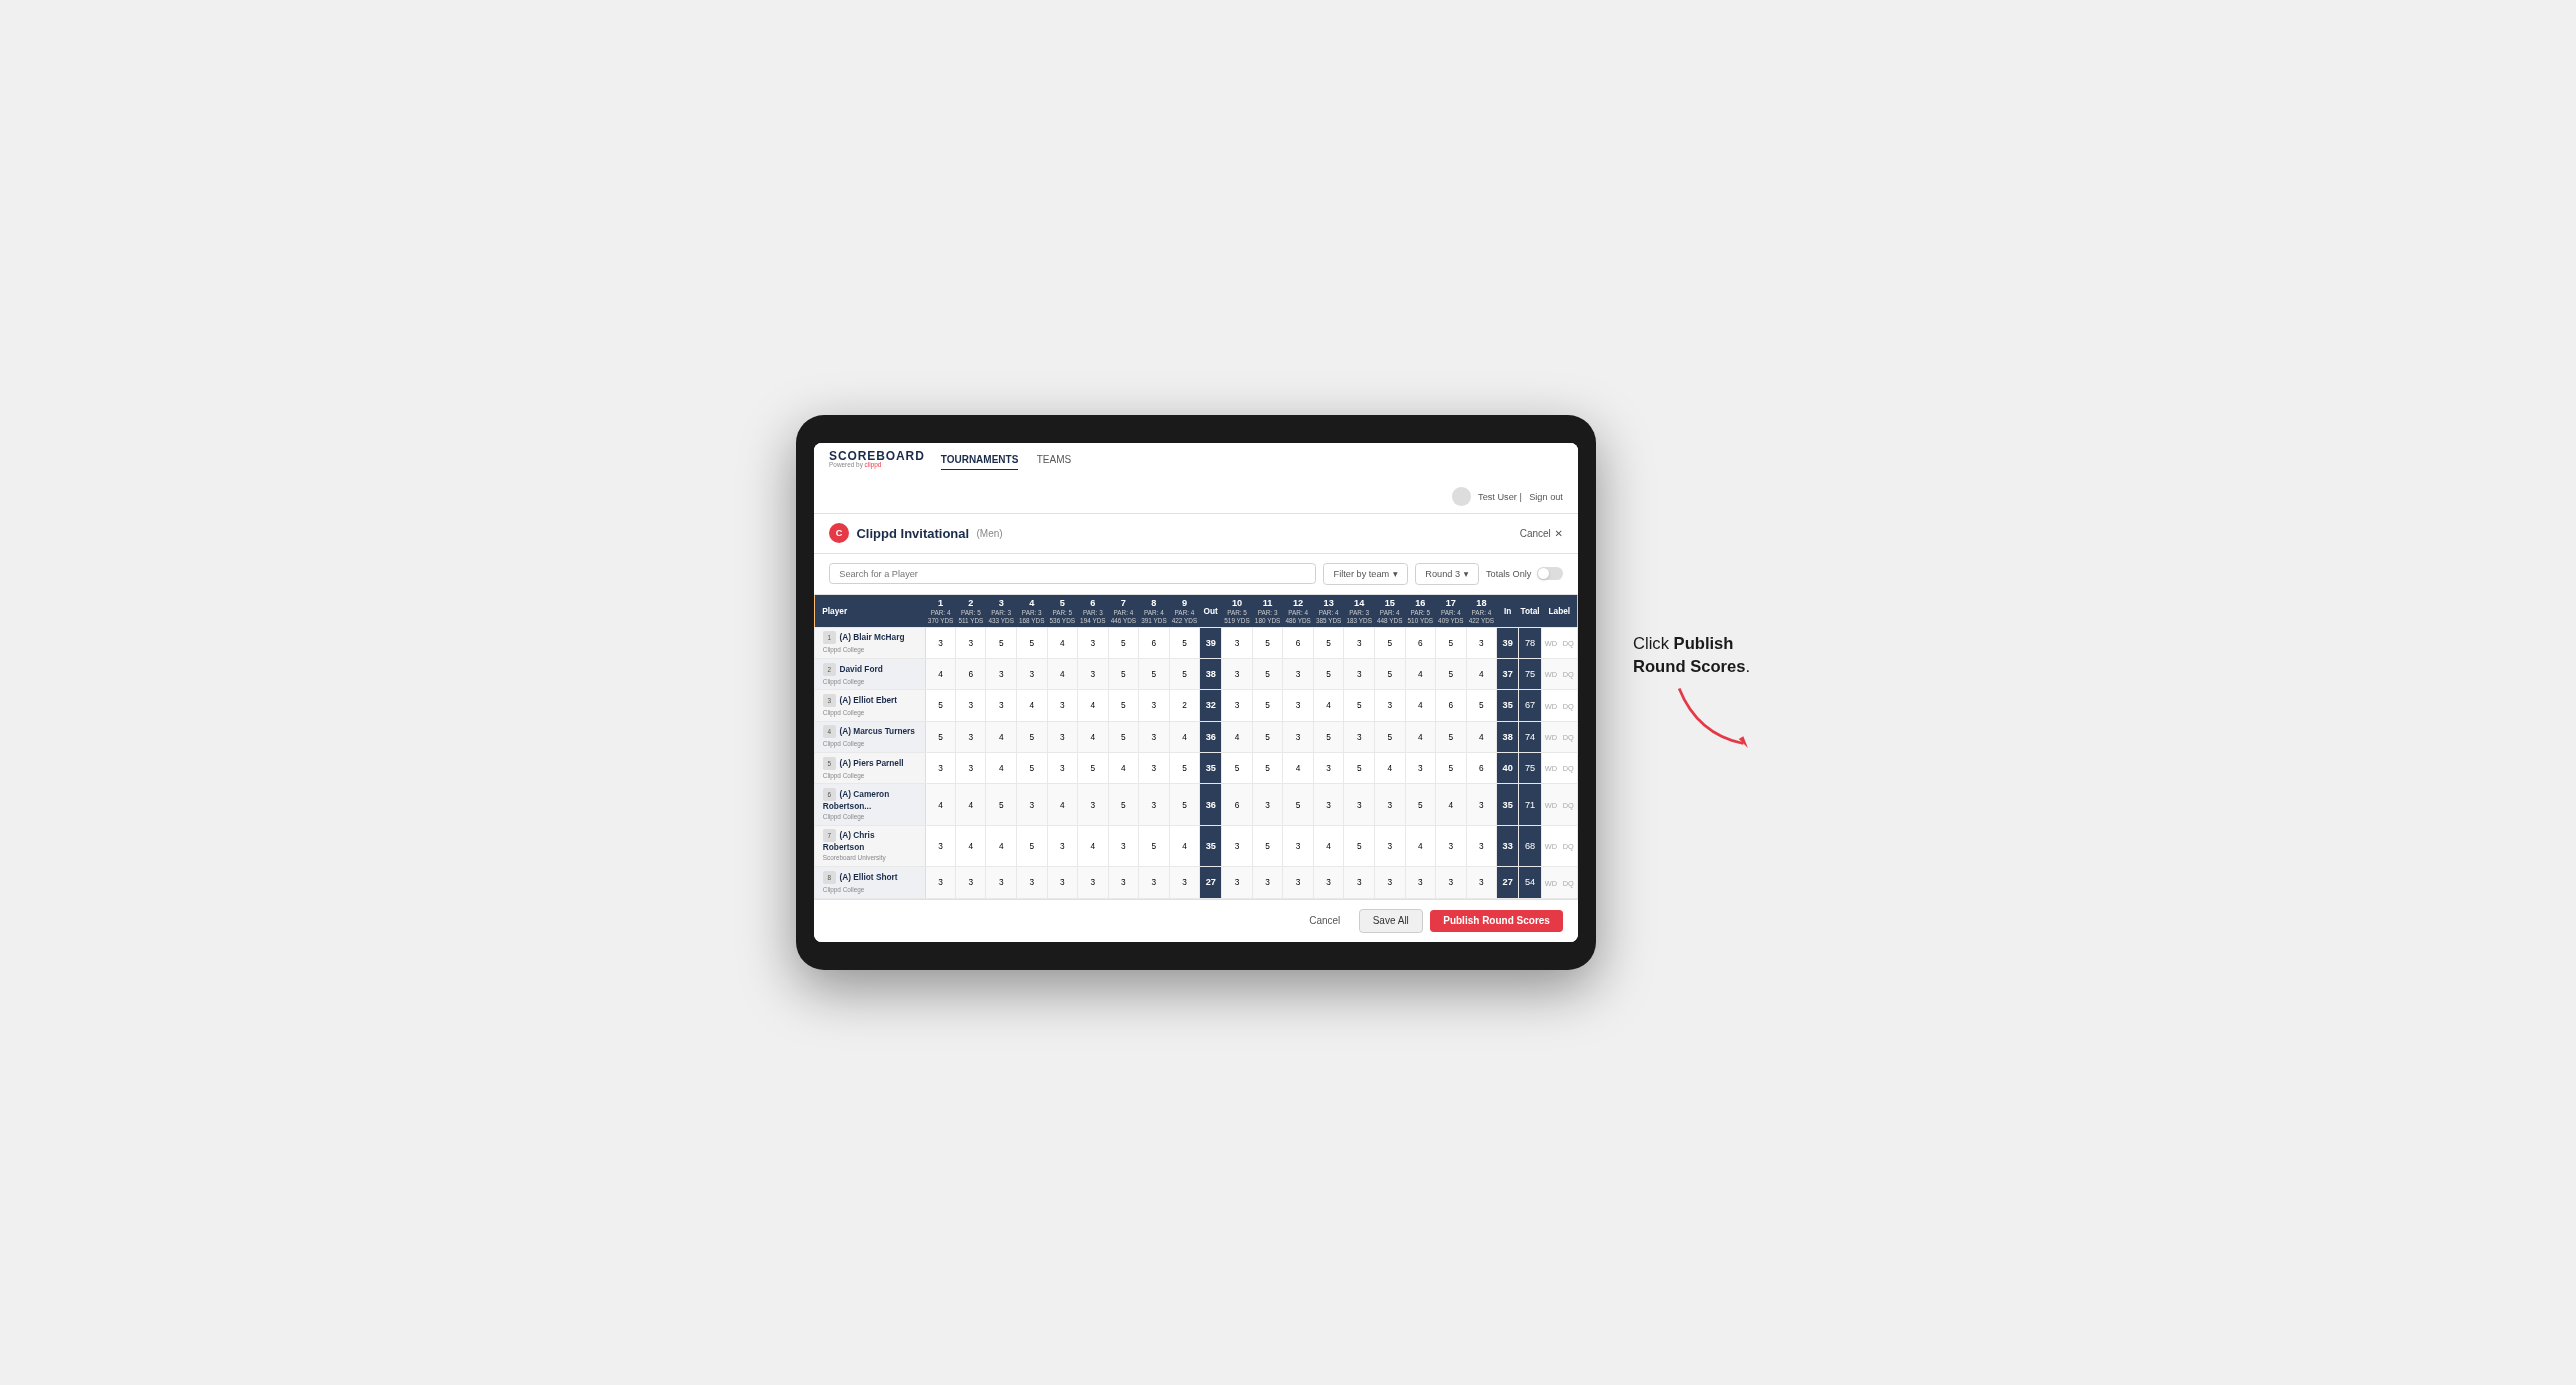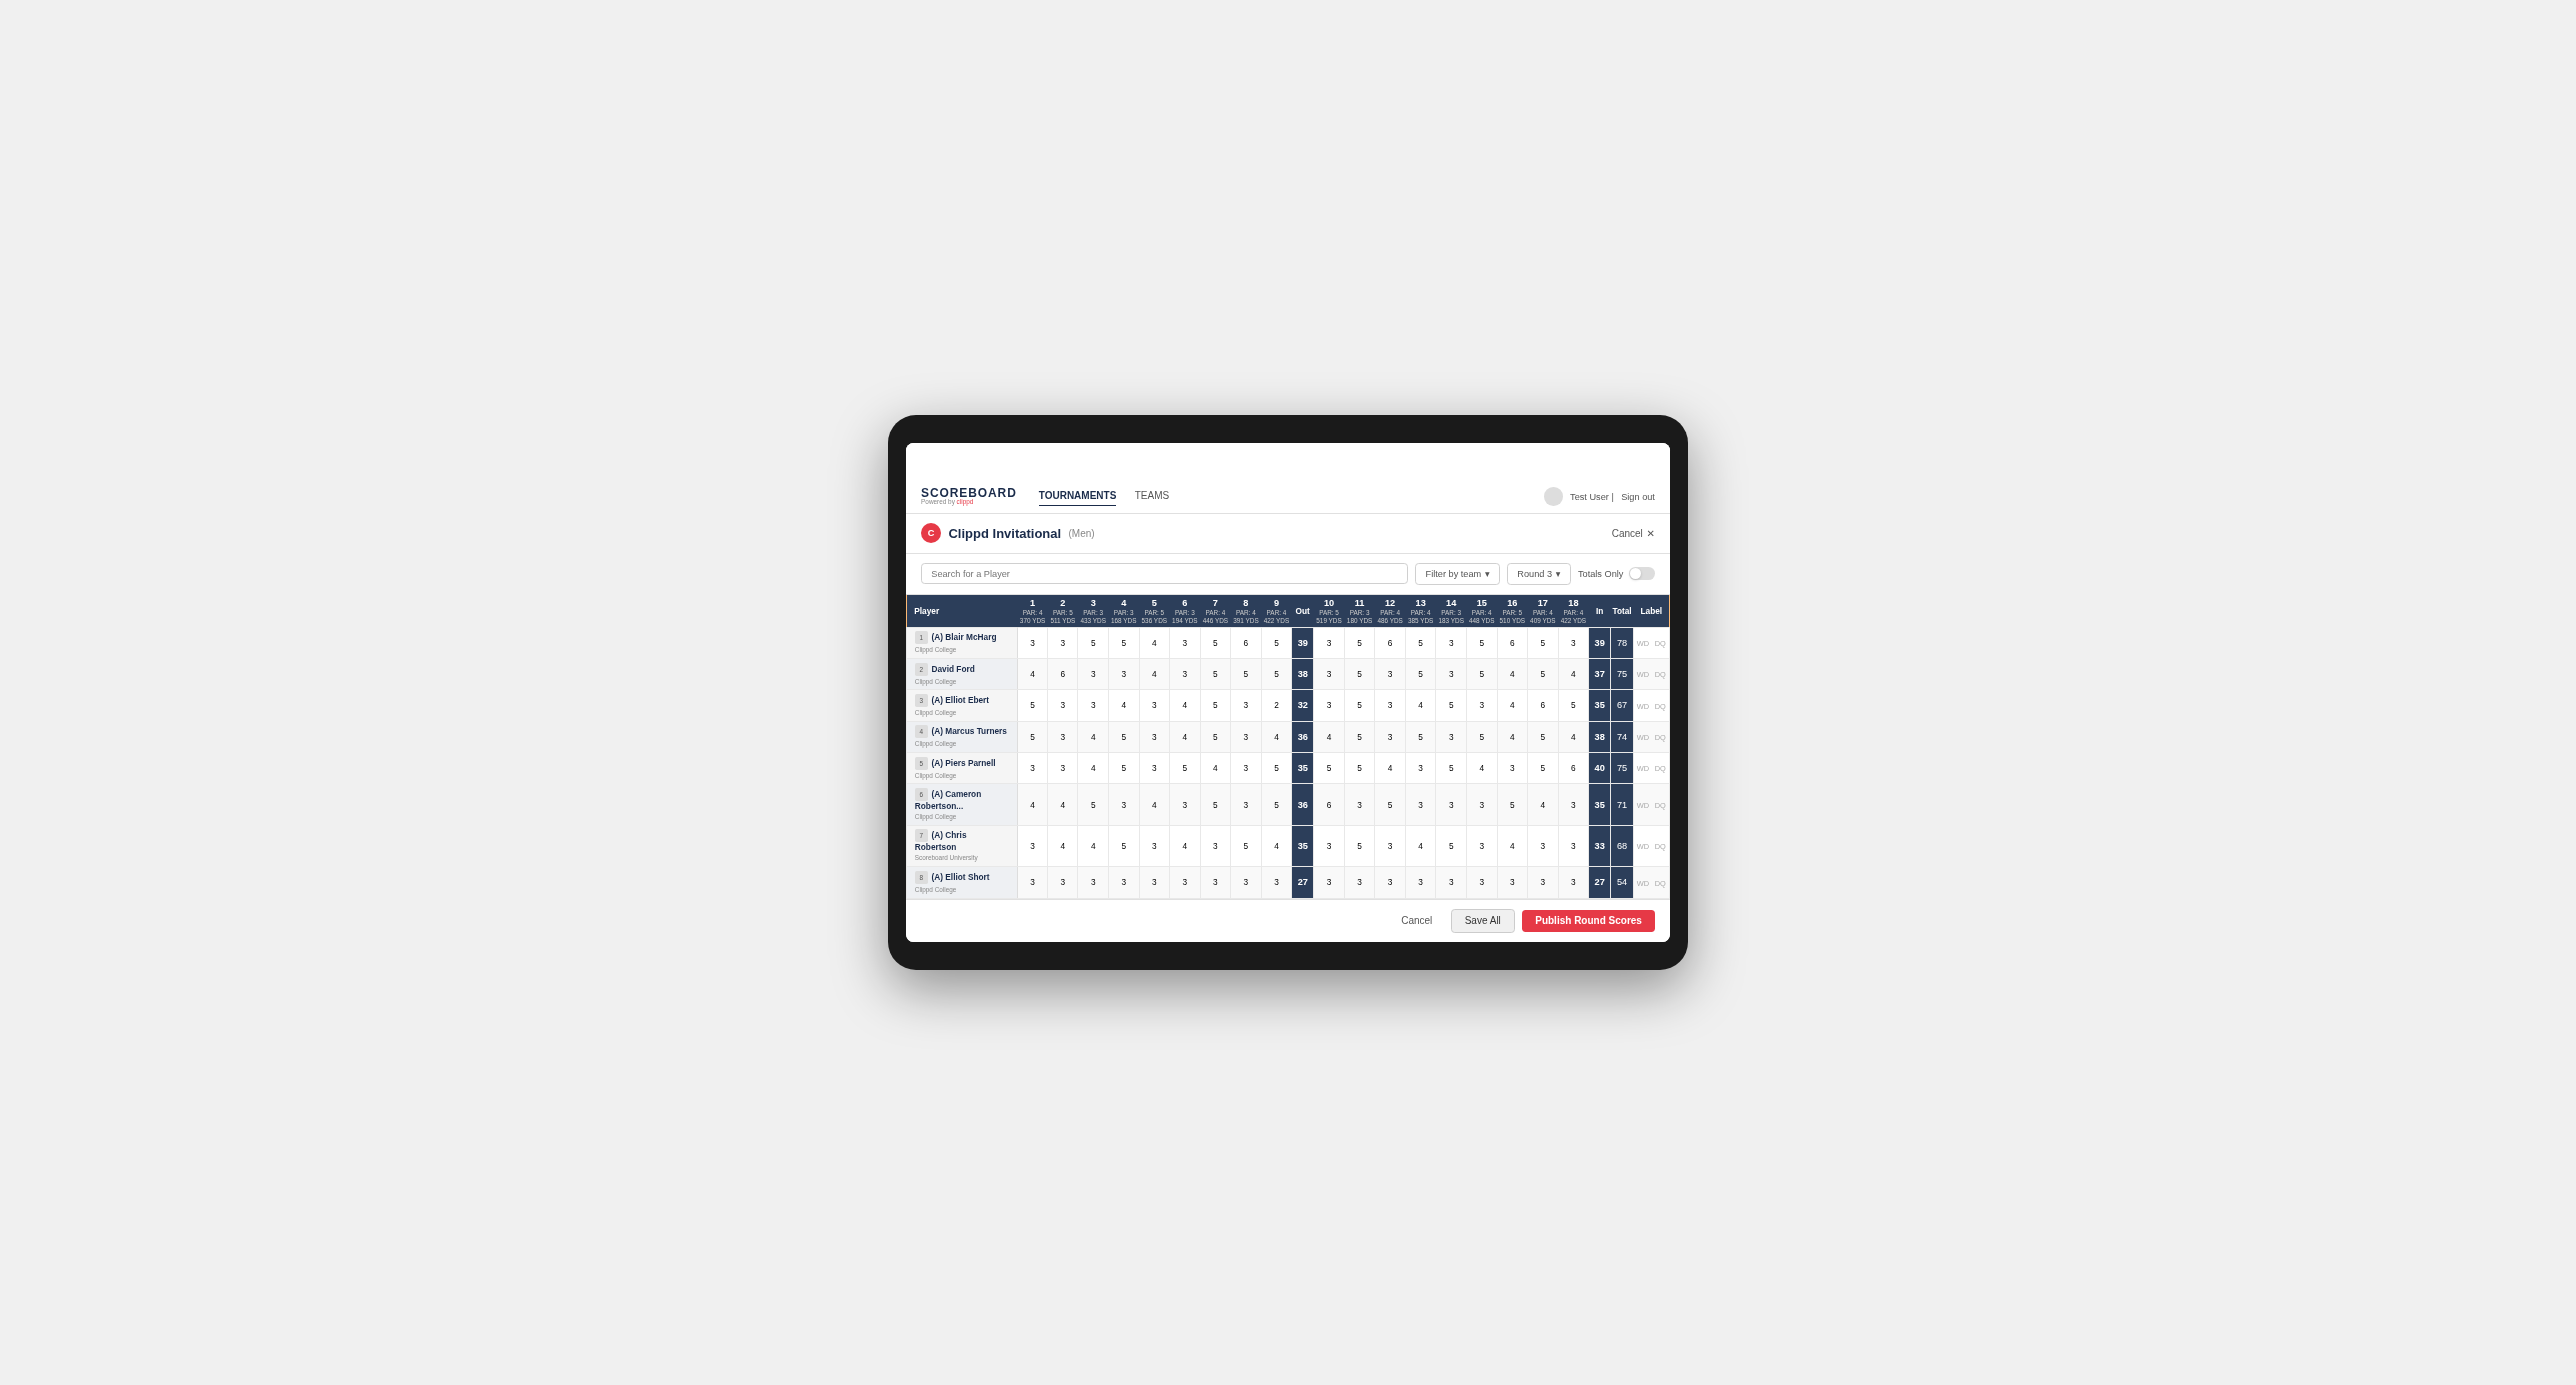--- a/index.html
+++ b/index.html
@@ -32,23 +32,23 @@
       background: #fff;
       border-radius: 7.4px;
       overflow: hidden;
     }
 
     
     .top-nav {
       background: #fff;
       border-bottom: 0.9px solid #e0e0e0;
       display: flex;
-      align-items: flex-end;
+      align-items: flex-start;
       padding: 7.4px 14.7px;
-      gap: 22px;
+      gap: 16px;
     }
 
     .scoreboard-logo {
       display: flex;
       flex-direction: column;
       line-height: 1;
     }
 
     .scoreboard-logo .logo-title {
       font-size: 12px;
@@ -822,14 +822,23 @@
 
       <div class="footer-row">
         <button class="btn-cancel">Cancel</button>
         <button class="btn-save-all">Save All</button>
         <button class="btn-publish">Publish Round Scores</button>
       </div>
 
     </div>
   </div>
 
+  <div class="annotation-area">
+    <p class="annotation-text">
+      Click <strong>Publish<br>Round Scores</strong>.
+    </p>
+    <svg class="arrow-svg" width="110" height="74" viewBox="0 0 120 80">
+      <path d="M 10 10 Q 30 60 80 70" stroke="#e63946" stroke-width="3" fill="none"></path>
+      <polygon points="75,65 85,75 80,62" fill="#e63946"></polygon>
+    </svg>
+  </div>
 </div>
 
 
 </body></html>

